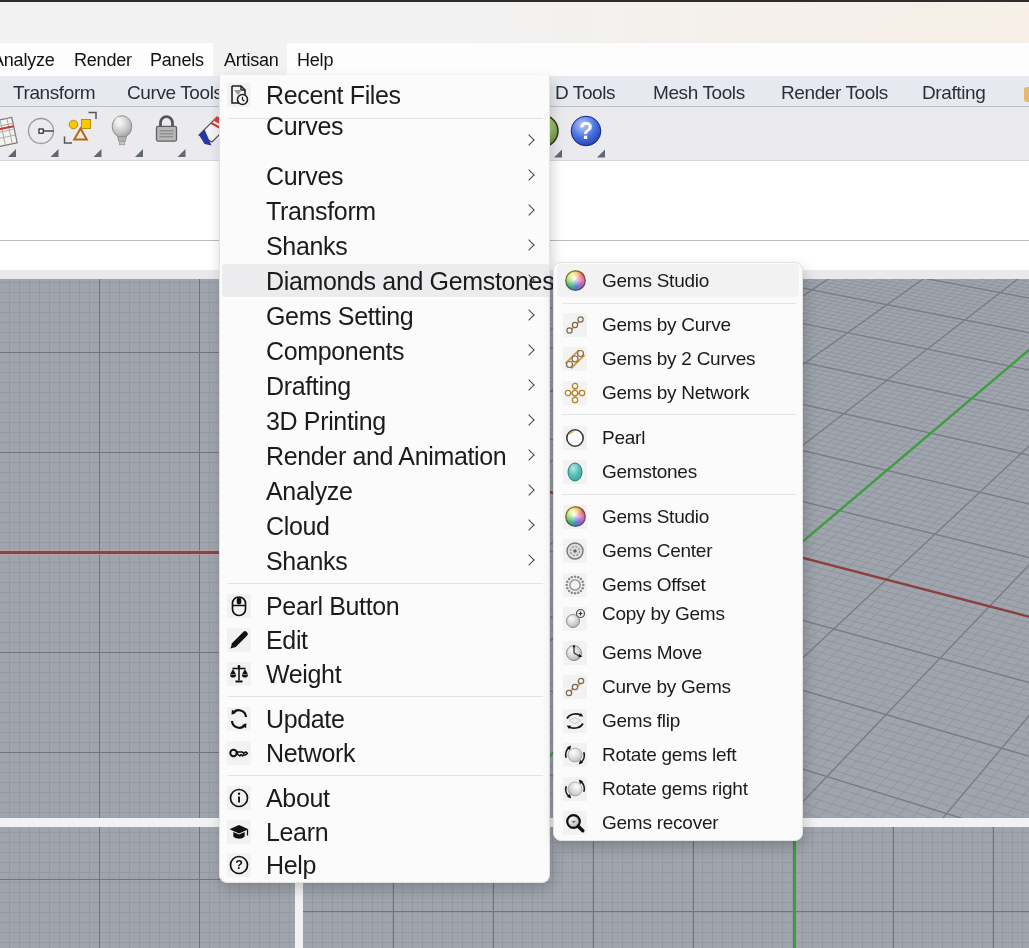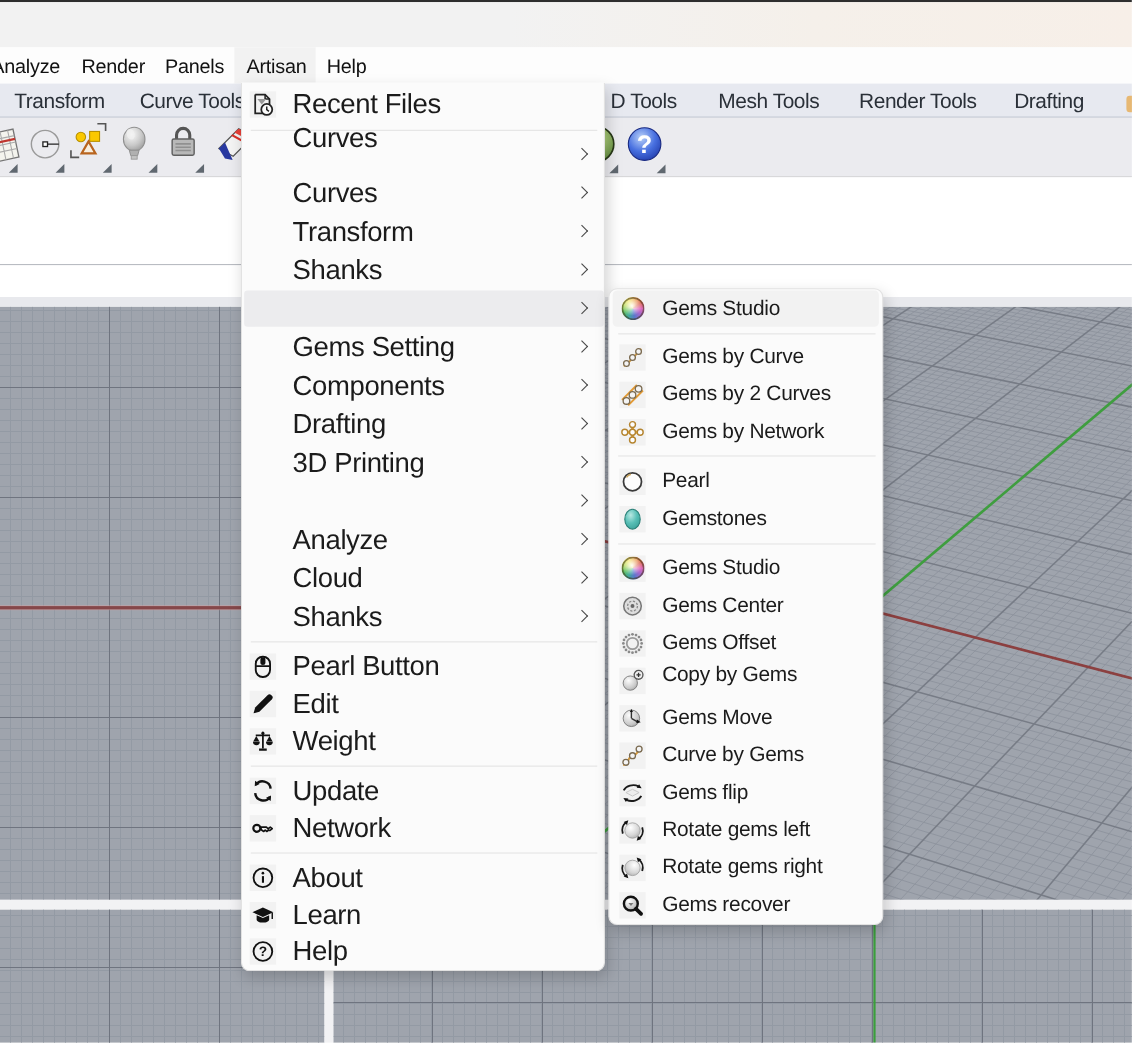--- a/index.html
+++ b/index.html
@@ -449,29 +449,31 @@
 <div class="msep" style="top:42.5px;left:8px;width:315px"></div>
 <div class="mtext" style="top:39px">Curves</div>
 <div class="marrow" style="top:61.0px"></div>
 <div class="mtext" style="top:88.5px">Curves</div>
 <div class="marrow" style="top:96.0px"></div>
 <div class="mtext" style="top:123.5px">Transform</div>
 <div class="marrow" style="top:131.0px"></div>
 <div class="mtext" style="top:158.5px">Shanks</div>
 <div class="marrow" style="top:166.0px"></div>
 <div class="hilite" style="top:189.0px"></div>
+<div class="mtext" style="top:193.5px">Diamonds and Gemstones</div>
 <div class="marrow" style="top:201.0px"></div>
 <div class="mtext" style="top:228.5px">Gems Setting</div>
 <div class="marrow" style="top:236.0px"></div>
 <div class="mtext" style="top:263.5px">Components</div>
 <div class="marrow" style="top:271.0px"></div>
 <div class="mtext" style="top:298.5px">Drafting</div>
 <div class="marrow" style="top:306.0px"></div>
 <div class="mtext" style="top:333.5px">3D Printing</div>
 <div class="marrow" style="top:341.0px"></div>
+<div class="mtext" style="top:368.5px">Render and Animation</div>
 <div class="marrow" style="top:376.0px"></div>
 <div class="mtext" style="top:403.5px">Analyze</div>
 <div class="marrow" style="top:411.0px"></div>
 <div class="mtext" style="top:438.5px">Cloud</div>
 <div class="marrow" style="top:446.0px"></div>
 <div class="mtext" style="top:473.5px">Shanks</div>
 <div class="marrow" style="top:481.0px"></div>
 <div class="msep" style="top:508.0px;left:8px;width:315px"></div>
 <div class="micon" style="top:518.5px"><svg width="24" height="24" viewBox="0 0 24 24">
           <rect x="5.5" y="3" width="13" height="18.5" rx="6.3" fill="none" stroke="#111" stroke-width="1.7"></rect>

